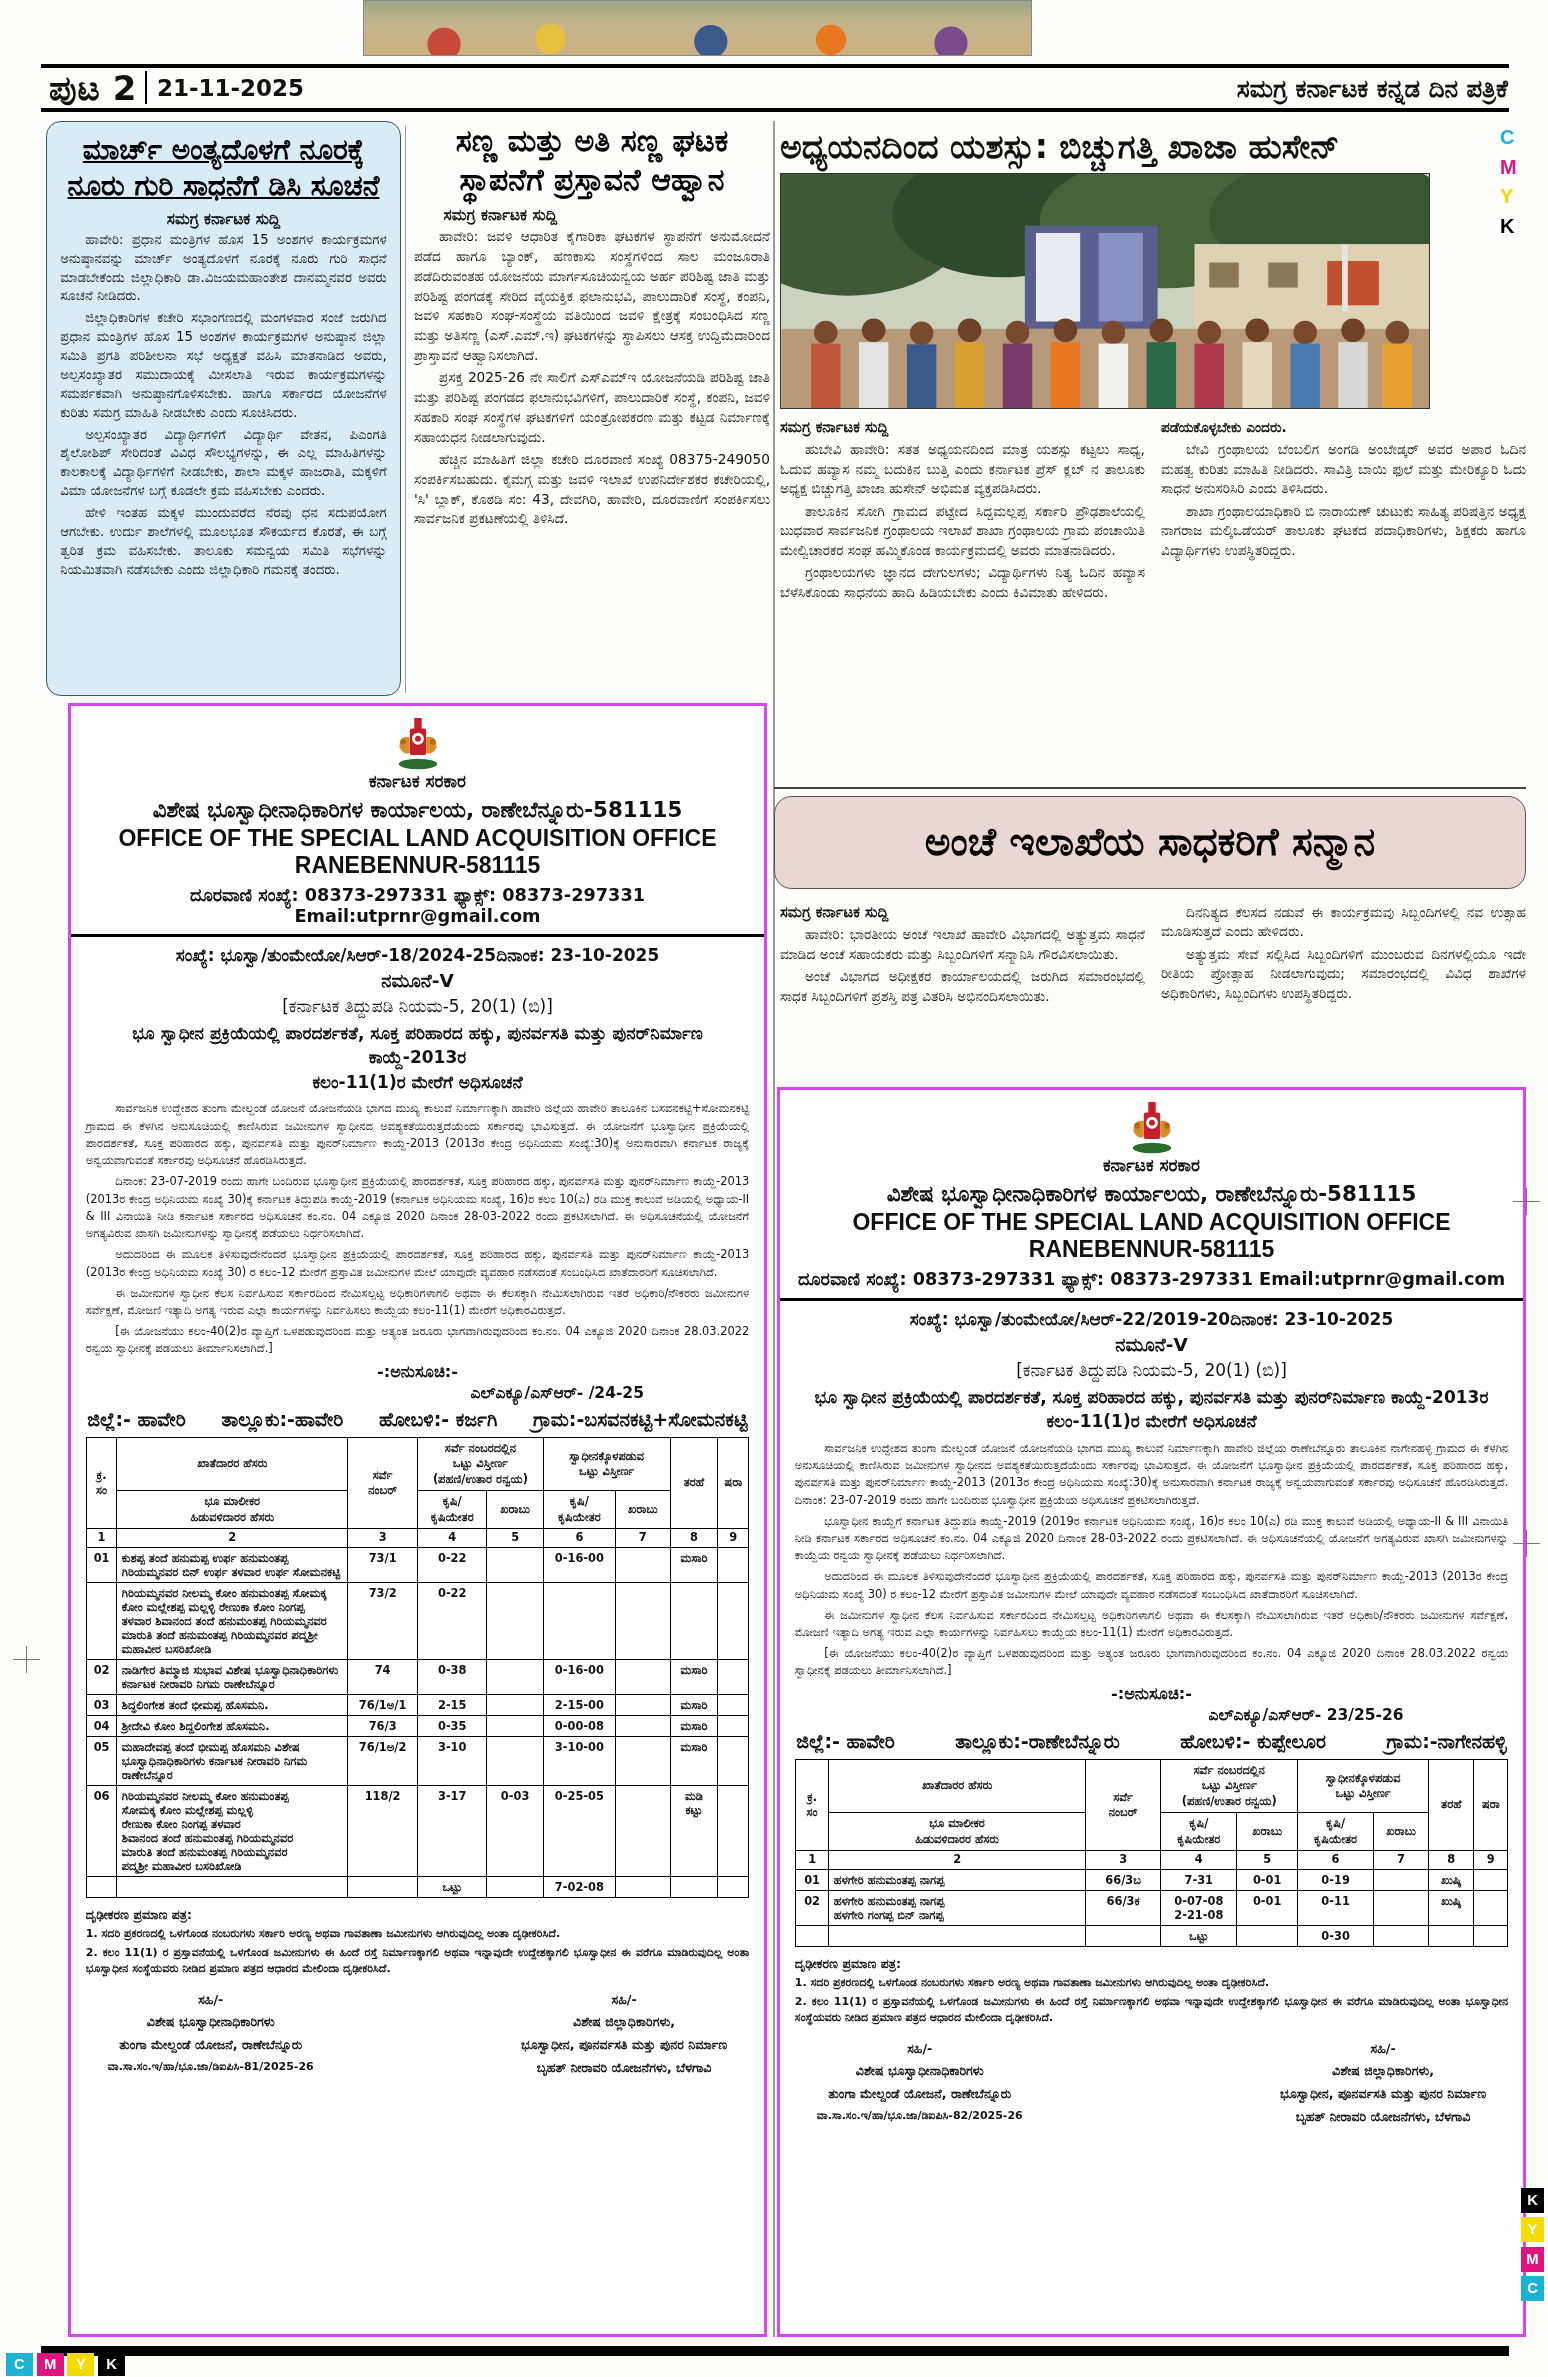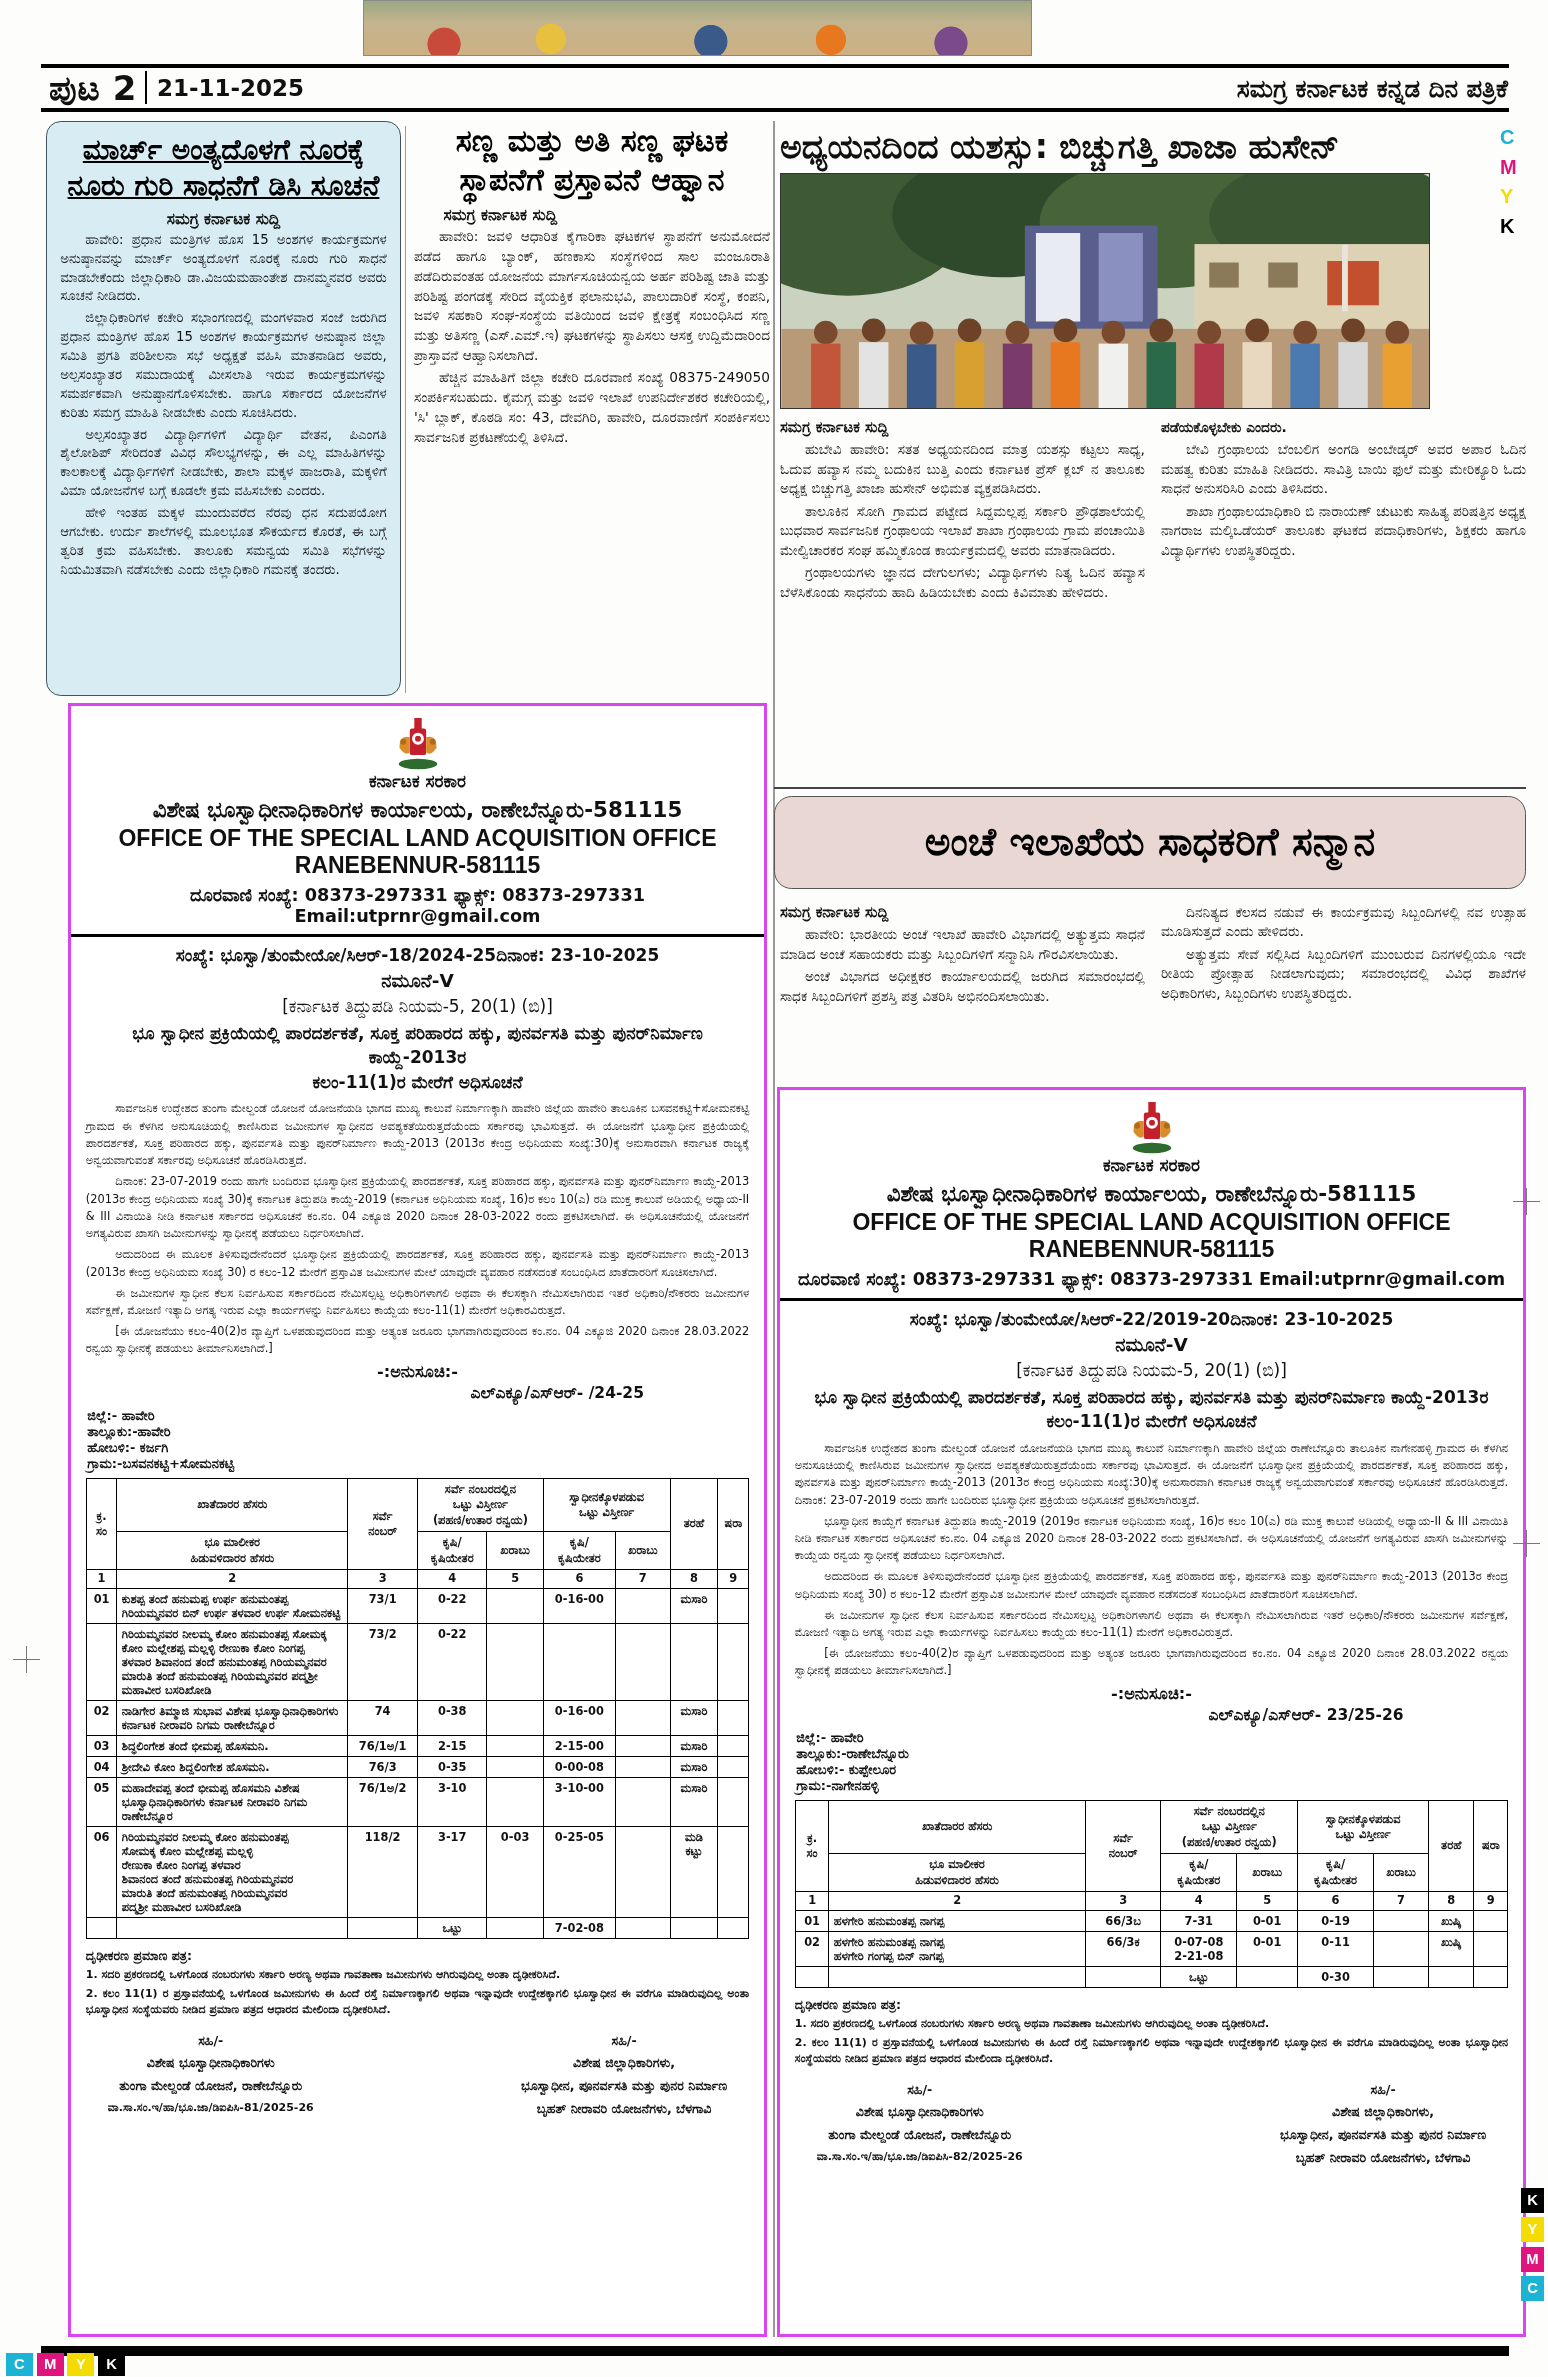--- a/index.html
+++ b/index.html
@@ -62,21 +62,21 @@
   .notice .contact { font-size:17.7px; font-weight:bold; text-align:center; margin:5.9px 0 7.4px; }
   .notice .thick-rule { height:3px; background:#000; margin:0 -14.8px; }
   .notice .refline { display:flex; justify-content:center; font-size:17px; font-weight:bold; margin:8.9px 3px 4.4px; }
   .notice .form-name { font-size:18.5px; font-weight:bold; text-align:center; }
   .notice .rule-cite { font-size:17px; font-weight:normal; text-align:center; margin-top:4.4px; }
   .notice .act-title { font-size:17px; font-weight:bold; text-align:center; line-height:1.45; margin-top:4.4px; }
   .notice .n-body { margin-top:5.9px; }
   .notice .n-body p { font-size:11.4px; line-height:1.52; text-align:justify; text-indent:29.5px; margin-bottom:3.7px; }
   .notice .sched-label { font-size:16.2px; font-weight:bold; text-align:center; margin:4.4px 0 3px; }
   .notice .sched-ref { font-size:15.5px; font-weight:bold; margin:1.5px 0 5.9px 58%; }
-  .notice .loc-line { display:flex; justify-content:space-between; font-size:13px; font-weight:bold; margin:3px 1.5px 5.9px;flex-direction:column; }
+  .notice .loc-line { display:flex; justify-content:space-between; font-size:19px; font-weight:bold; margin:3px 1.5px 5.9px; }
 
   table.n-table { width:100%; border-collapse:collapse; }
   .n-table th, .n-table td { border:1.1px solid #000; padding:3px 4.4px; font-size:11.4px; vertical-align:top; }
   .n-table th { font-weight:bold; text-align:center; vertical-align:middle; line-height:1.35; }
   .n-table td { text-align:center; font-weight:bold; }
   .n-table td.name { text-align:left; white-space:pre-line; font-weight:bold; }
   .n-table td.noborder-top { border-top:none; }
   .n-table tr.numrow th { padding:1.5px; }
   .pre { white-space:pre-line; }
 
@@ -120,20 +120,21 @@
     </div>
   </div>
 
   <div class="abs vdiv" style="left:405px; top:126px; width:0.7px; height:567px;"></div>
 
   <div class="abs mid-art" style="left:414px; top:121px; width:356px; height:575px;">
     <div class="headline">ಸಣ್ಣ ಮತ್ತು ಅತಿ ಸಣ್ಣ ಘಟಕ ಸ್ಥಾಪನೆಗೆ ಪ್ರಸ್ತಾವನೆ ಆಹ್ವಾನ</div>
     <div class="byline">ಸಮಗ್ರ ಕರ್ನಾಟಕ ಸುದ್ದಿ</div>
     <div class="body-text">
       <p>ಹಾವೇರಿ: ಜವಳಿ ಆಧಾರಿತ ಕೈಗಾರಿಕಾ ಘಟಕಗಳ ಸ್ಥಾಪನೆಗೆ ಅನುಮೋದನೆ ಪಡೆದ ಹಾಗೂ ಬ್ಯಾಂಕ್, ಹಣಕಾಸು ಸಂಸ್ಥೆಗಳಿಂದ ಸಾಲ ಮಂಜೂರಾತಿ ಪಡೆದಿರುವಂತಹ ಯೋಜನೆಯ ಮಾರ್ಗಸೂಚಿಯನ್ವಯ ಅರ್ಹ ಪರಿಶಿಷ್ಟ ಜಾತಿ ಮತ್ತು ಪರಿಶಿಷ್ಟ ಪಂಗಡಕ್ಕೆ ಸೇರಿದ ವೈಯಕ್ತಿಕ ಫಲಾನುಭವಿ, ಪಾಲುದಾರಿಕೆ ಸಂಸ್ಥೆ, ಕಂಪನಿ, ಜವಳಿ ಸಹಕಾರಿ ಸಂಘ-ಸಂಸ್ಥೆಯ ವತಿಯಿಂದ ಜವಳಿ ಕ್ಷೇತ್ರಕ್ಕೆ ಸಂಬಂಧಿಸಿದ ಸಣ್ಣ ಮತ್ತು ಅತಿಸಣ್ಣ (ಎಸ್.ಎಮ್.ಇ) ಘಟಕಗಳನ್ನು ಸ್ಥಾಪಿಸಲು ಆಸಕ್ತ ಉದ್ದಿಮೆದಾರಿಂದ ಪ್ರಾಸ್ತಾವನೆ ಆಹ್ವಾನಿಸಲಾಗಿದೆ.</p>
+      <p>ಪ್ರಸಕ್ತ 2025-26 ನೇ ಸಾಲಿಗೆ ಎಸ್‌ಎಮ್‌ಇ ಯೋಜನೆಯಡಿ ಪರಿಶಿಷ್ಟ ಜಾತಿ ಮತ್ತು ಪರಿಶಿಷ್ಟ ಪಂಗಡದ ಫಲಾನುಭವಿಗಳಿಗೆ, ಪಾಲುದಾರಿಕೆ ಸಂಸ್ಥೆ, ಕಂಪನಿ, ಜವಳಿ ಸಹಕಾರಿ ಸಂಘ ಸಂಸ್ಥೆಗಳ ಘಟಕಗಳಿಗೆ ಯಂತ್ರೋಪಕರಣ ಮತ್ತು ಕಟ್ಟಡ ನಿರ್ಮಾಣಕ್ಕೆ ಸಹಾಯಧನ ನೀಡಲಾಗುವುದು.</p>
       <p>ಹೆಚ್ಚಿನ ಮಾಹಿತಿಗೆ ಜಿಲ್ಲಾ ಕಚೇರಿ ದೂರವಾಣಿ ಸಂಖ್ಯೆ 08375-249050 ಸಂಪರ್ಕಿಸಬಹುದು. ಕೈಮಗ್ಗ ಮತ್ತು ಜವಳಿ ಇಲಾಖೆ ಉಪನಿರ್ದೇಶಕರ ಕಚೇರಿಯಲ್ಲಿ, 'ಸಿ' ಬ್ಲಾಕ್, ಕೊಠಡಿ ಸಂ: 43, ದೇವಗಿರಿ, ಹಾವೇರಿ, ದೂರವಾಣಿಗೆ ಸಂಪರ್ಕಿಸಲು ಸಾರ್ವಜನಿಕ ಪ್ರಕಟಣೆಯಲ್ಲಿ ತಿಳಿಸಿದೆ.</p>
     </div>
   </div>
 
   <div class="abs vdiv" style="left:773px; top:121px; width:1.5px; height:2216px;"></div>
 
   <div class="abs right-headline" style="left:780px; top:127px; width:702px; text-align:left;">ಅಧ್ಯಯನದಿಂದ ಯಶಸ್ಸು: ಬಿಚ್ಚುಗತ್ತಿ ಖಾಜಾ ಹುಸೇನ್</div>
 
   <div class="abs cmyk-vert" style="left:1500px; top:126px;">
     <span style="color:#1cb3d4;">C</span>

